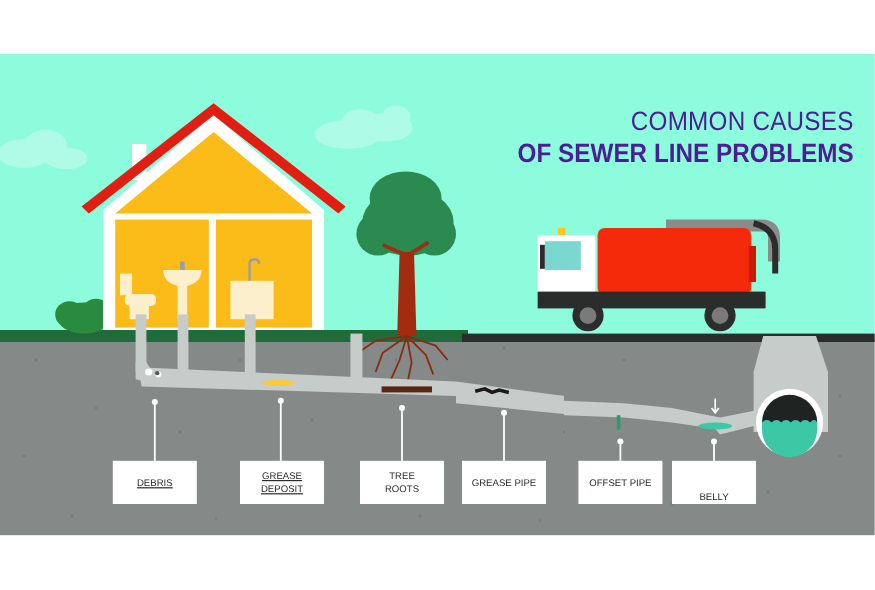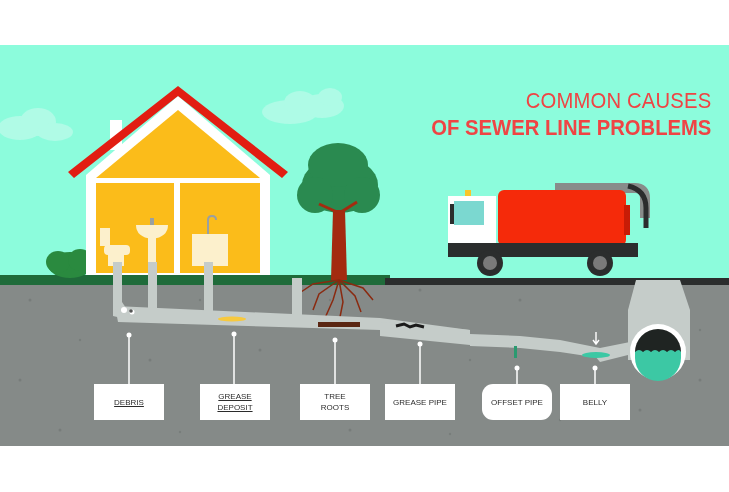--- a/index.html
+++ b/index.html
@@ -1,18 +1,18 @@
 <!DOCTYPE html>
 <html><head>
 <meta charset="utf-8">
 <style>
   html,body{margin:0;padding:0;background:#ffffff;}
   body{width:729px;height:492px;position:relative;overflow:hidden;font-family:"Liberation Sans",sans-serif;}
   .scene{position:absolute;left:0;top:0;width:729px;height:492px;}
-  .title{position:absolute;right:18px;top:88px;text-align:right;color:#ef4444;}
+  .title{position:absolute;right:18px;top:88px;text-align:right;color:#4c1d95;}
   .title .l1{font-size:22px;font-weight:400;letter-spacing:0.2px;line-height:26px;font-family:"Liberation Sans",sans-serif;transform:scaleX(0.92);transform-origin:right;}
   .title .l2{font-size:22px;font-weight:700;line-height:28px;font-family:"Liberation Sans",sans-serif;transform:scaleX(0.92);transform-origin:right;}
   .label-box{position:absolute;top:384px;width:70px;height:36px;background:#ffffff;display:flex;align-items:center;justify-content:center;text-align:center;font-size:8px;line-height:11px;color:#2b2b2b;font-family:"Liberation Sans",sans-serif;}
   .label-box span{display:block;white-space:pre-line;}
 </style>
 </head>
 <body>
 
 <div class="scene">
 <svg width="729" height="492" viewBox="0 0 729 492" xmlns="http://www.w3.org/2000/svg">
@@ -194,18 +194,18 @@
     <span>GREASE
 DEPOSIT</span>
   </div>
 <div class="label-box" style="left:300px;">
     <span>TREE
 ROOTS</span>
   </div>
 <div class="label-box" style="left:385px;">
     <span>GREASE PIPE</span>
   </div>
-<div class="label-box" style="left:482px;border-radius:11px;">
+<div class="label-box" style="left:482px;">
     <span>OFFSET PIPE</span>
   </div>
-<div class="label-box" style="left:560px;">
+<div class="label-box" style="left:560px;align-items:flex-end;">
     <span>BELLY</span>
   </div>
 
 </body></html>

